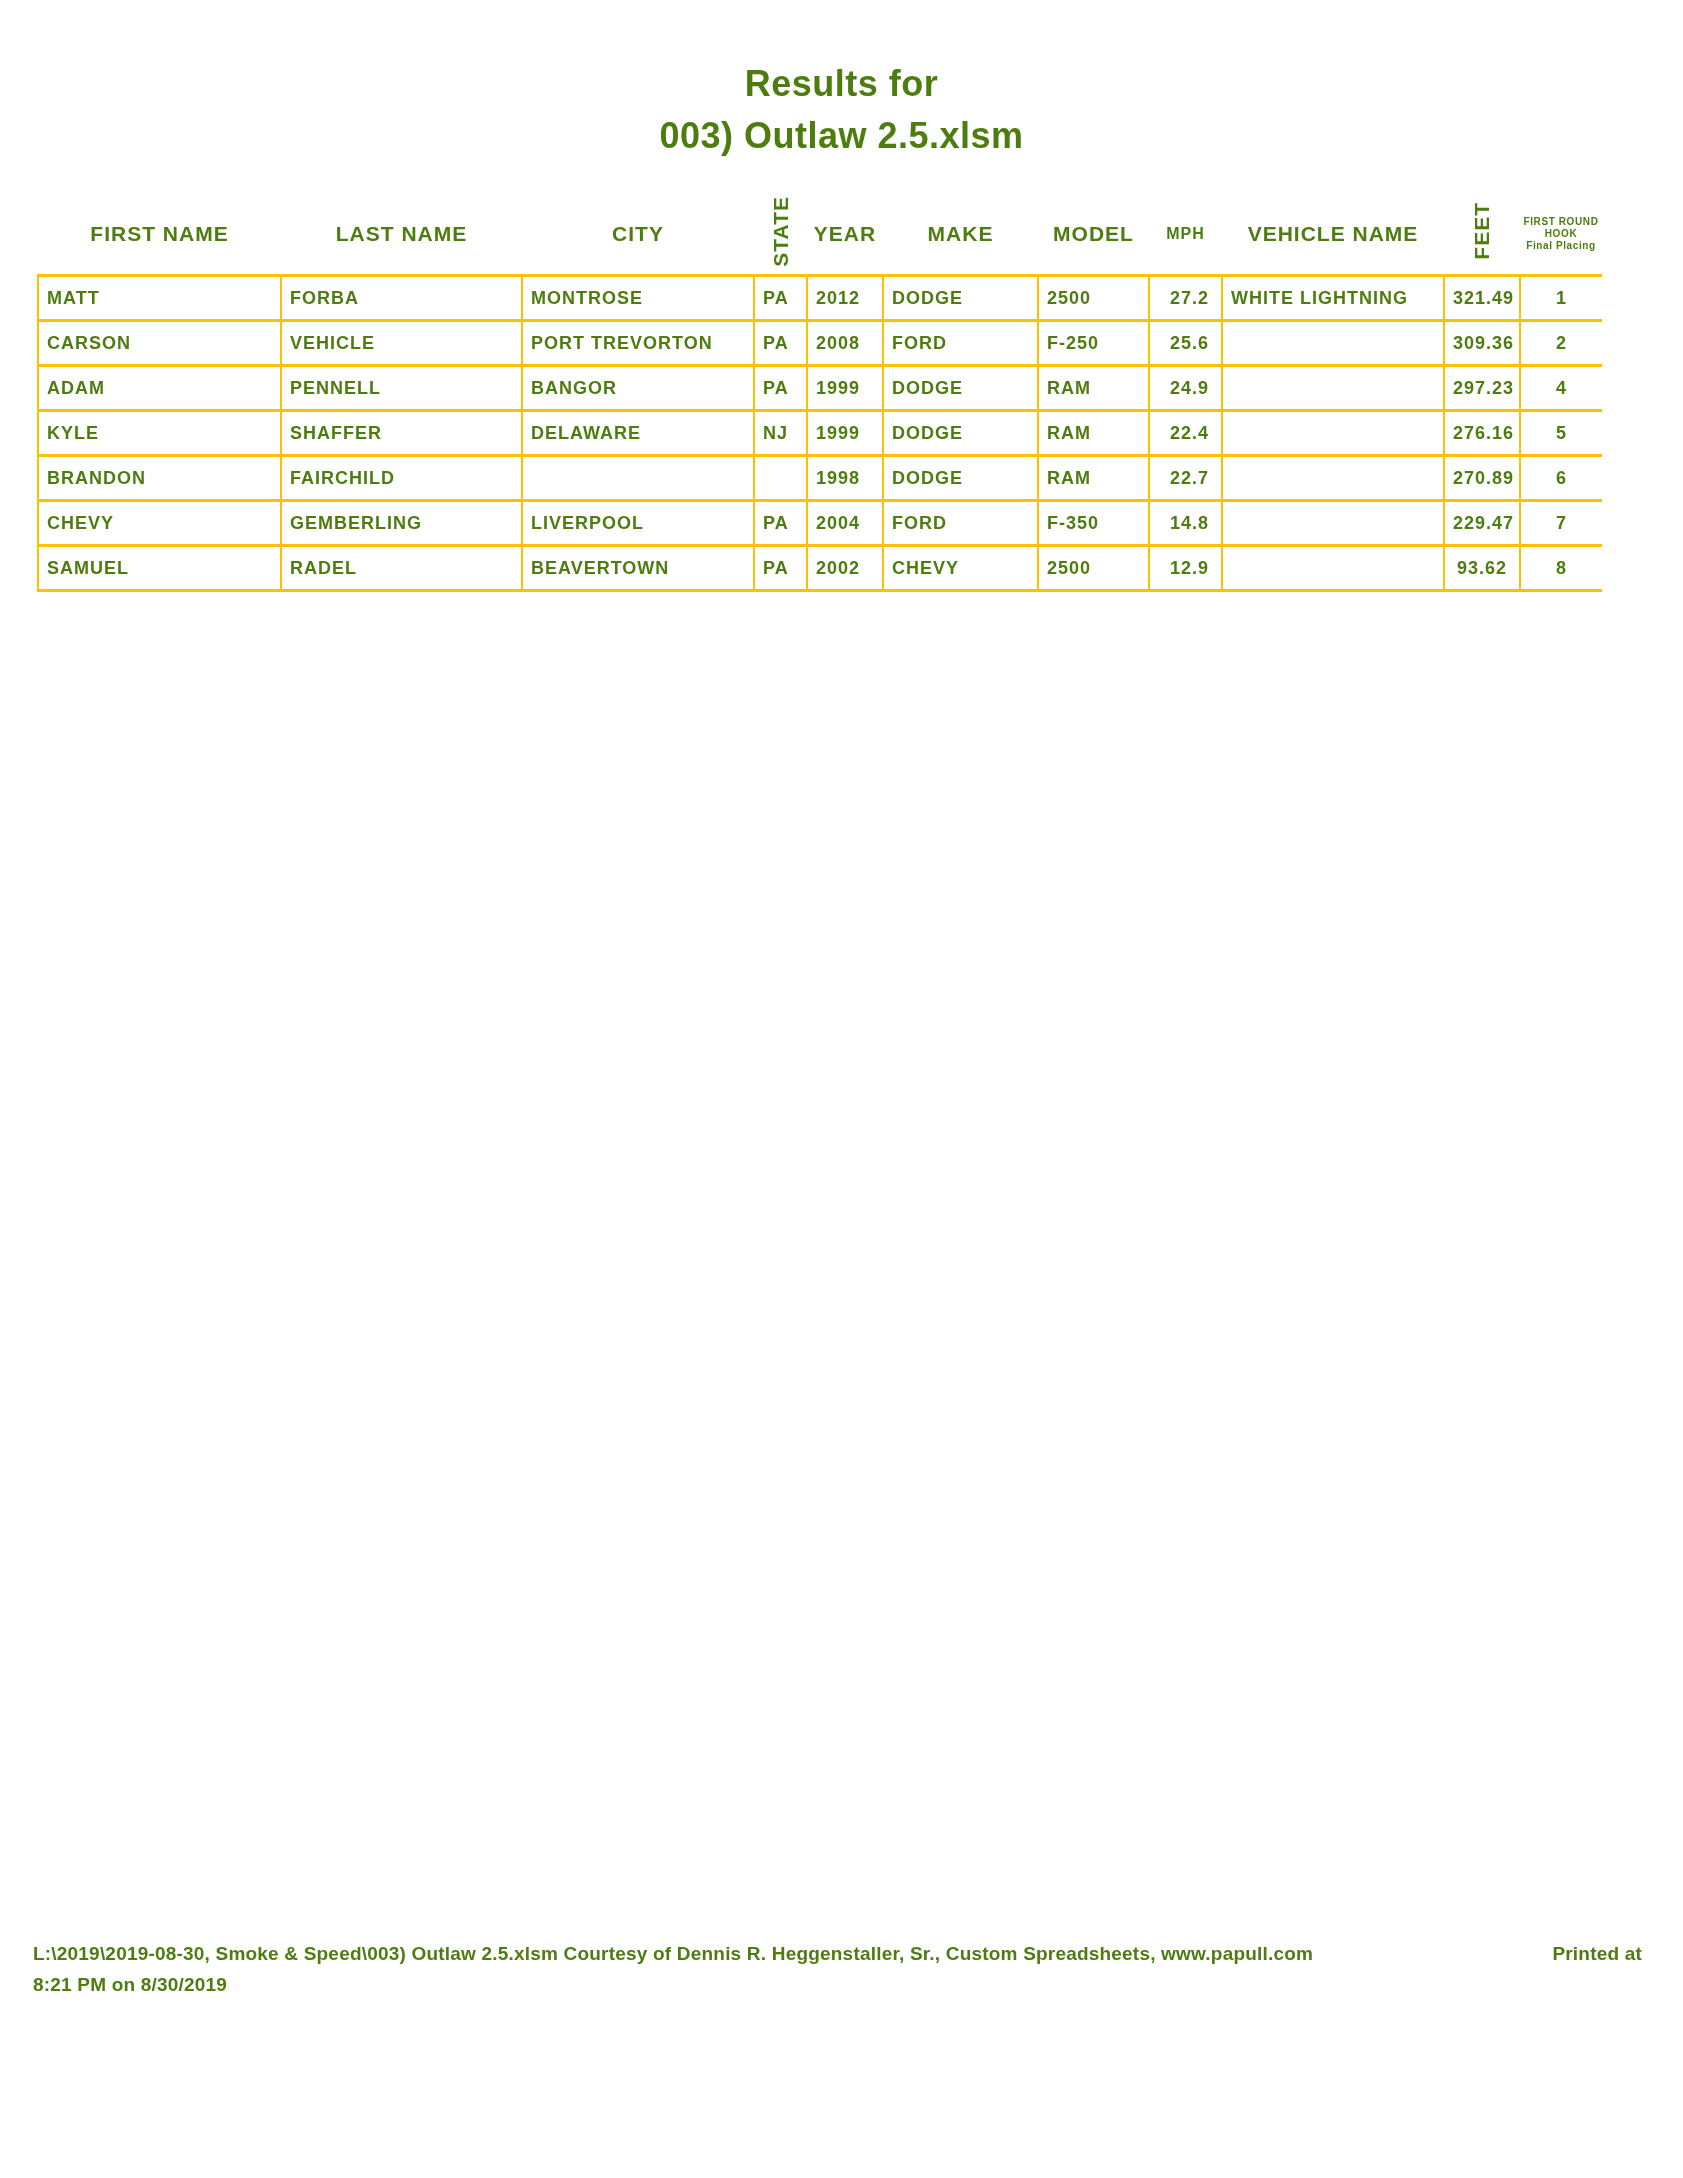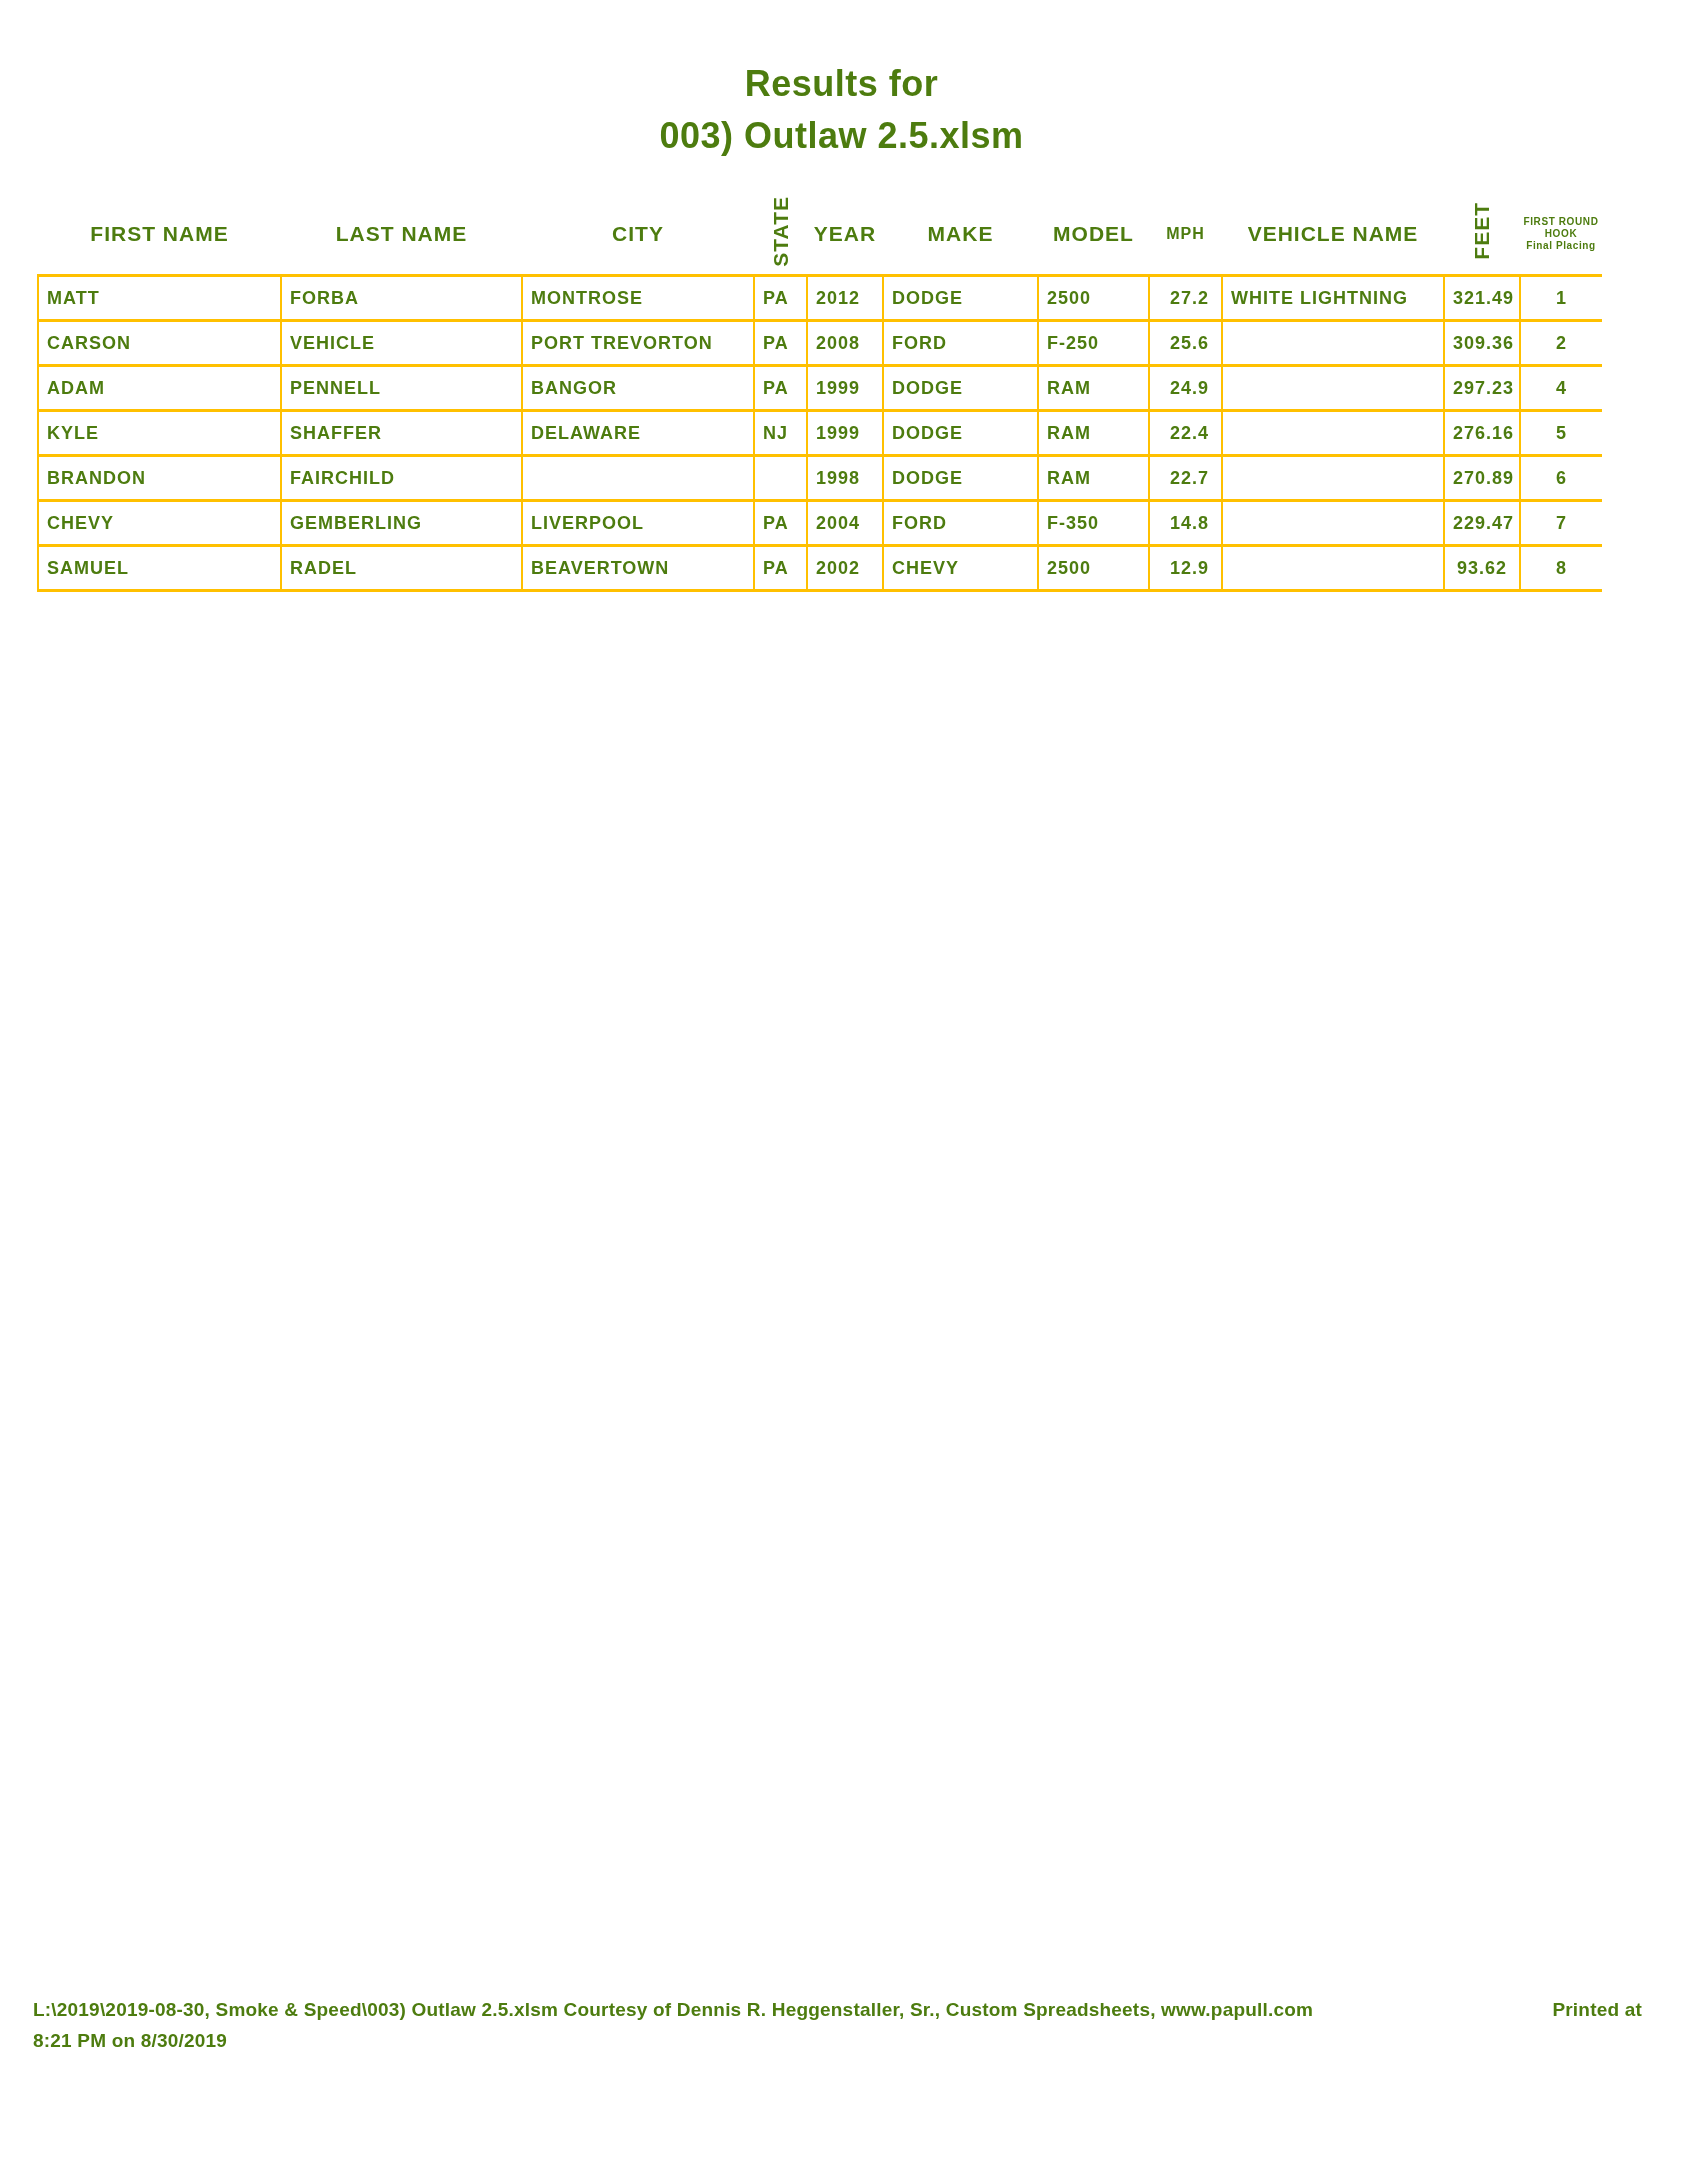--- a/index.html
+++ b/index.html
@@ -37,21 +37,21 @@
     height:42px; vertical-align:middle;
     font-size:18px; letter-spacing:1px; font-weight:bold;
     text-align:left; padding:0 4px 0 8px; background:#ffffff;
   }
   .results tbody td.num { text-align:right; padding-right:12px; }
   .results tbody td.ctr { text-align:center; padding:0; }
   .results tbody td:first-child { border-left-width:2px; }
   .results tbody td:last-child { border-right:none; }
   
   .footer {
-    position:absolute; left:33px; top:1994px; width:1609px;
+    position:absolute; left:33px; top:1938px; width:1609px;
     font-size:19px; line-height:31px; letter-spacing:0.2px;
   }
   .footer .line1 { display:flex; justify-content:space-between; }
 </style>
 </head>
 <body>
 
 <div class="page">
 
   <div class="title">

